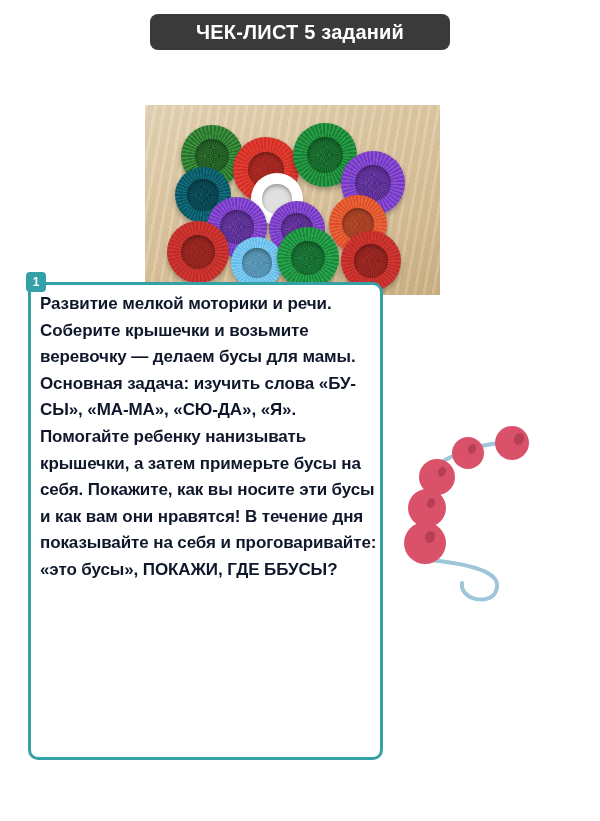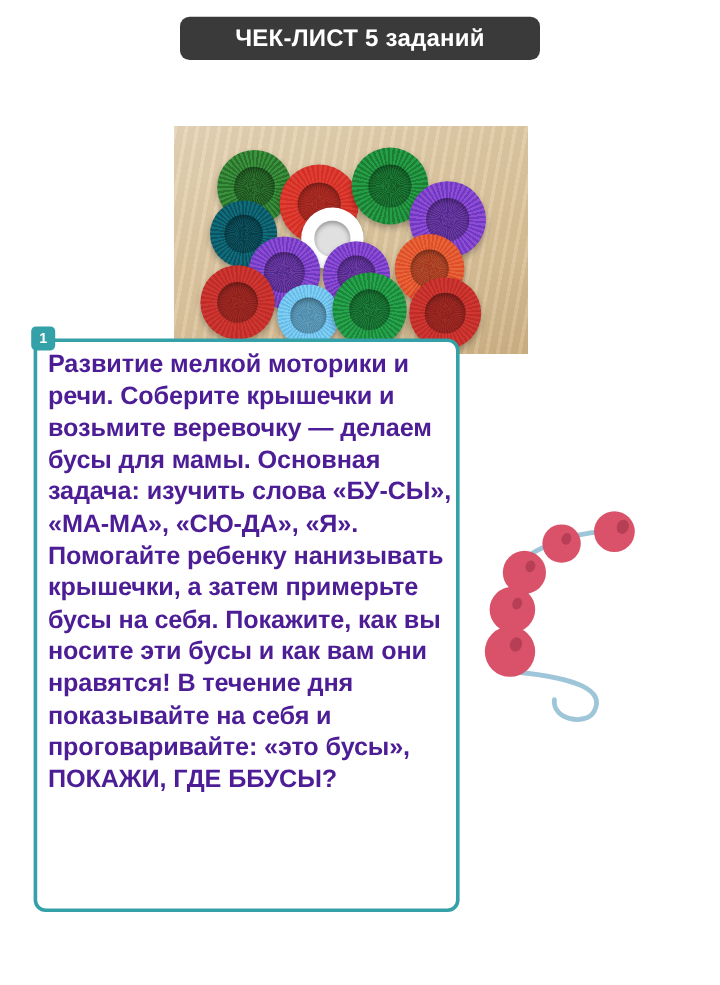--- a/index.html
+++ b/index.html
@@ -110,24 +110,24 @@
     display: flex;
     align-items: center;
     justify-content: center;
     z-index: 3;
   }
   .card-text {
     position: absolute;
     left: 9px;
     top: 6px;
     width: 340px;
-    font-size: 21px;
+    font-size: 17px;
     line-height: 26.6px;
     font-weight: bold;
-    color: #4c1d95;
+    color: #0f172a;
     letter-spacing: -0.1px;
   }
 
   
   .beads {
     position: absolute;
     left: 390px;
     top: 415px;
     width: 190px;
     height: 195px;

